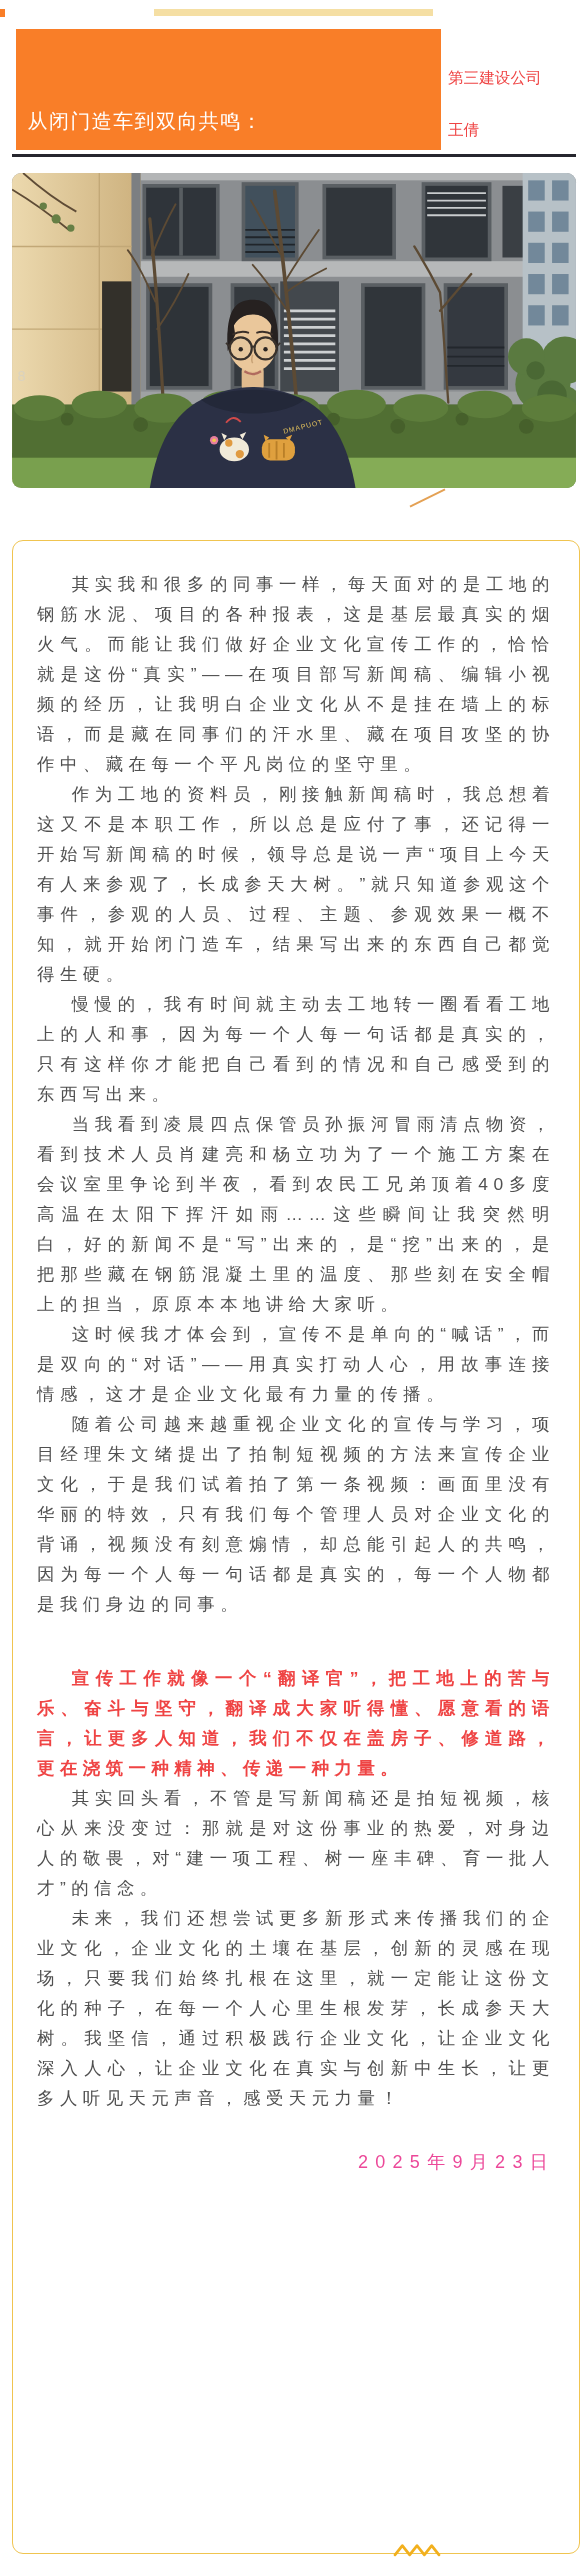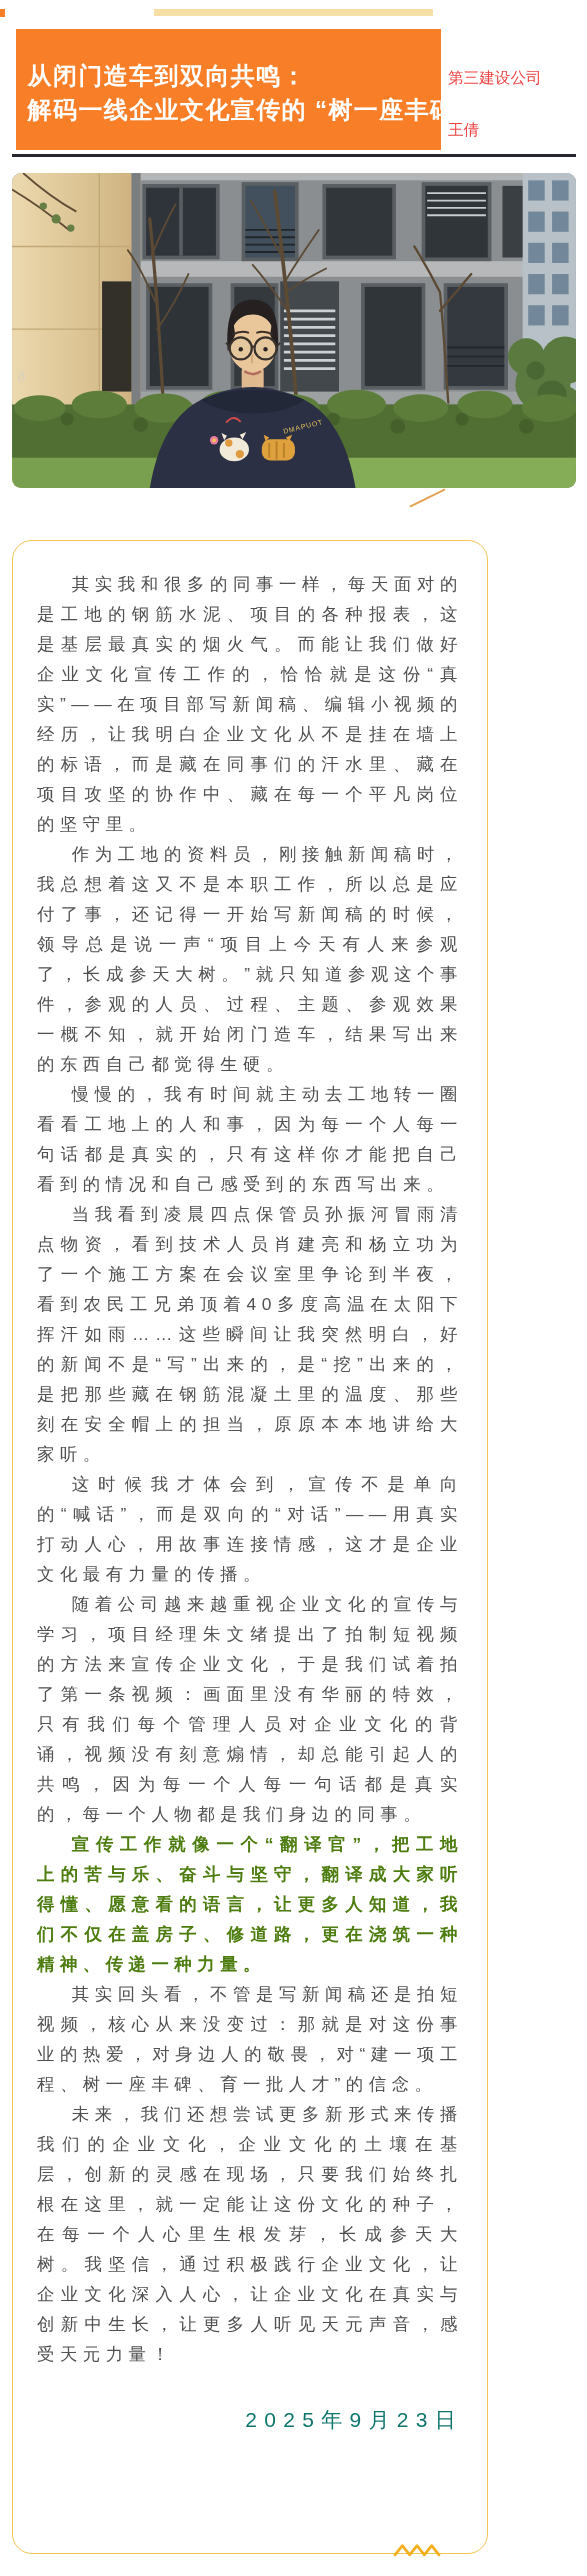--- a/index.html
+++ b/index.html
@@ -6,50 +6,50 @@
   .page{
     position:relative;width:588px;height:2576px;background:#ffffff;overflow:hidden;
     font-family:"Liberation Sans","DejaVu Sans",sans-serif;
   }
   .corner-accent{position:absolute;left:0;top:9.2px;width:4.6px;height:8.3px;background:var(--accent,#F97E28);}
   .cream-bar{position:absolute;left:154px;top:9.2px;width:279px;height:7.3px;background:var(--cream,#F5DFA4);}
   .title-block{
     position:absolute;left:15.6px;top:28.5px;width:425px;height:121px;box-sizing:border-box;
     background:var(--accent,#F97E28);color:#ffffff;padding:30px 9.2px 0 12px;
   }
-  .title-line{font-size:24px;font-weight:bold;line-height:34px;letter-spacing:1.4px;white-space:nowrap;}
+  .title-line{font-size:20px;font-weight:normal;line-height:34px;letter-spacing:1.4px;white-space:nowrap;margin-top:45px;}
   .byline{position:absolute;left:448px;top:70px;color:#ef4444;}
   .byline-org{font-size:15.6px;line-height:15.6px;}
   .byline-author{font-size:15.6px;line-height:15.6px;margin-top:36px;}
   .divider{position:absolute;left:12px;top:154px;width:564px;height:2.8px;background:var(--divider,#26262e);}
   .photo{
     position:absolute;left:12px;top:173px;width:564px;height:315px;margin:0;
     border-radius:9.2px;overflow:hidden;background:#8b8e91;
   }
   .photo svg{display:block;width:100%;height:100%;}
   .diag-accent{
     position:absolute;left:408px;top:497px;width:39px;height:0;
     border-top:2.3px solid #E4A154;transform:rotate(-26deg);
   }
   .article-box{
-    position:absolute;left:12px;top:540px;width:476px;height:2014px;box-sizing:border-box;
-    border:1.8px solid var(--gold,#F0C450);border-radius:20px;
+    position:absolute;left:12px;top:540px;width:568px;height:2014px;box-sizing:border-box;
+    border:1.8px solid var(--gold,#F0C450);border-radius:11px;
     padding:27.6px 24px 0 24px;background:#ffffff;
   }
   .para{
     margin:0;text-indent:2em;
     font-size:17.4px;line-height:30px;letter-spacing:5.5px;
     color:var(--body,#505050);
     text-align:justify;text-justify:inter-character;
     font-family:"Liberation Sans","DejaVu Sans",sans-serif;
   }
-  .para.bold{font-weight:bold;color:#4d7c0f;}
+  .para.bold{font-weight:bold;color:#ef4444;margin-top:44px;}
   .article-date{
     margin-top:37px;text-align:right;
-    font-size:21px;letter-spacing:7.3px;color:#0f766e;
+    font-size:18px;letter-spacing:7.3px;color:#ec4899;
   }
   .zigzag{position:absolute;left:393px;top:2542px;}
 </style>
 </head>
 <body>
 
 <div class="page">
 
   <div class="corner-accent"></div>
   <div class="cream-bar"></div>

